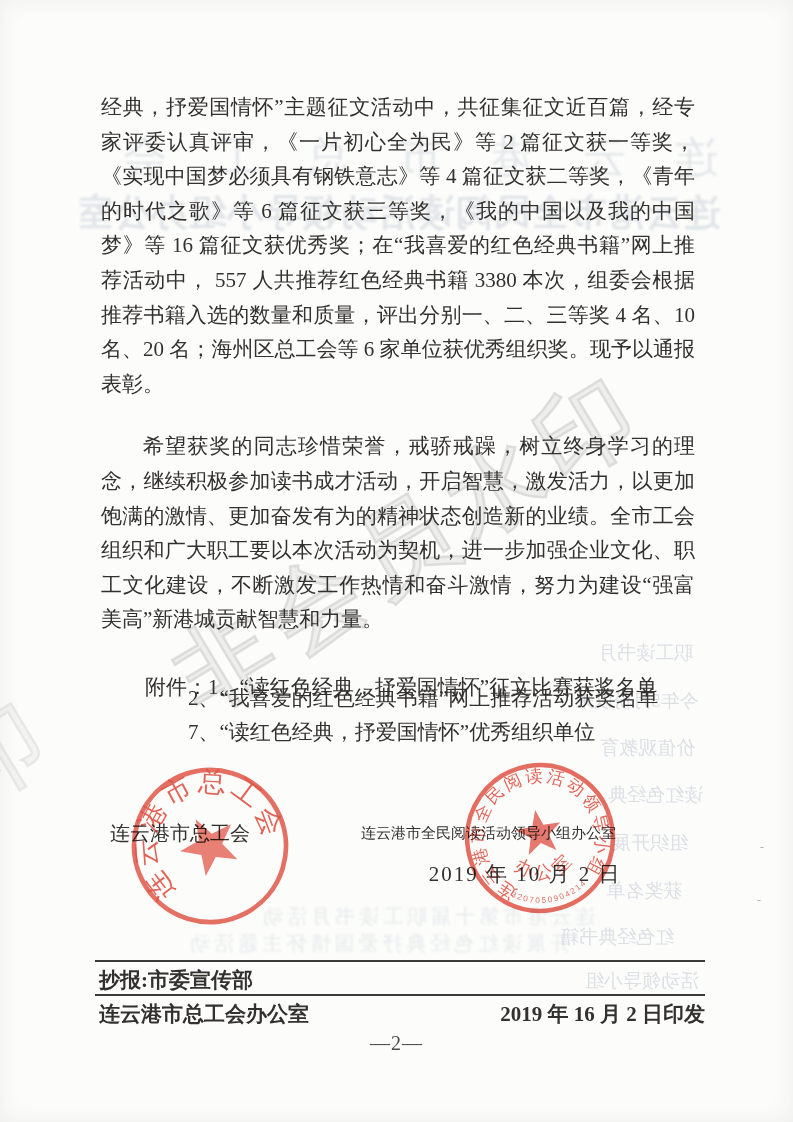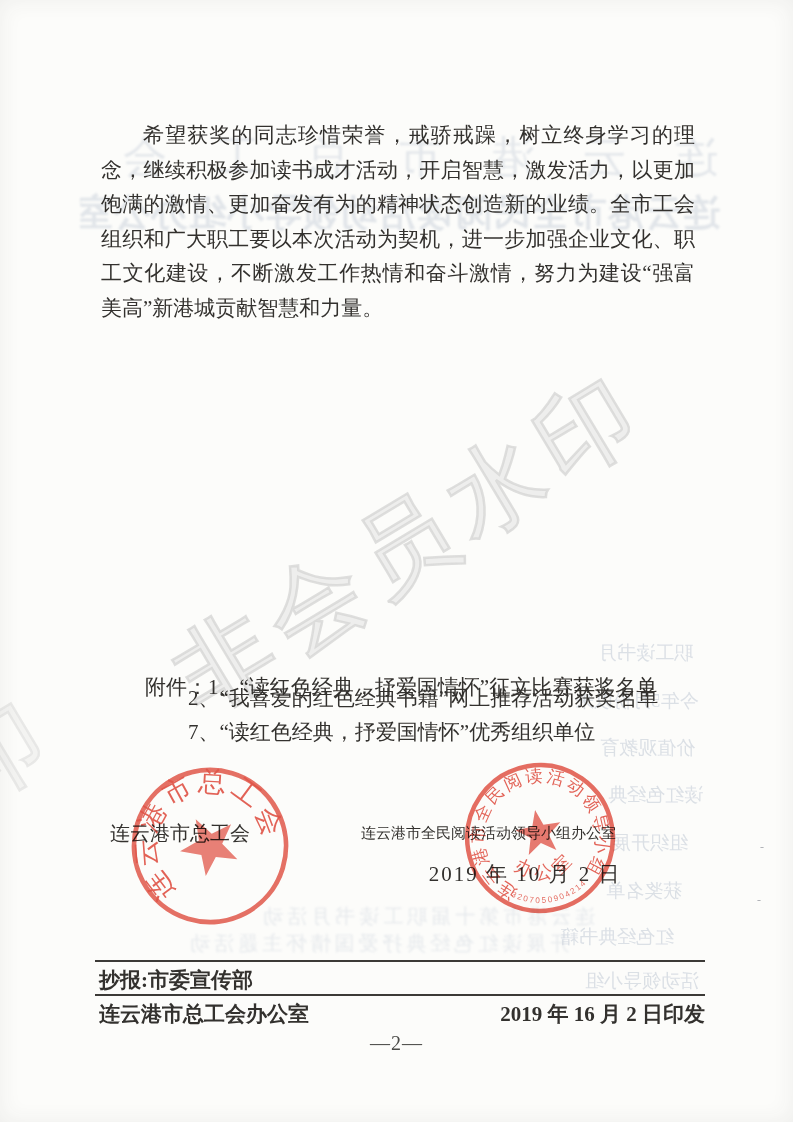--- a/index.html
+++ b/index.html
@@ -68,20 +68,21 @@
   <div>
     <span class="wm-char" style="left:178px; top:598px;">非</span>
     <span class="wm-char" style="left:268px; top:540px;">会</span>
     <span class="wm-char" style="left:358px; top:482px;">员</span>
     <span class="wm-char" style="left:448px; top:424px;">水</span>
     <span class="wm-char" style="left:538px; top:366px;">印</span>
     <span class="wm-char" style="left:-52px; top:690px; opacity:.35;">印</span>
   </div>
 
   <div class="bodytext">
+    <div class="para1">经典，抒爱国情怀”主题征文活动中，共征集征文近百篇，经专家评委认真评审，《一片初心全为民》等 2 篇征文获一等奖，《实现中国梦必须具有钢铁意志》等 4 篇征文获二等奖，《青年的时代之歌》等 6 篇征文获三等奖，《我的中国以及我的中国梦》等 16 篇征文获优秀奖；在“我喜爱的红色经典书籍”网上推荐活动中， 557 人共推荐红色经典书籍 3380 本次，组委会根据推荐书籍入选的数量和质量，评出分别一、二、三等奖 4 名、10 名、20 名；海州区总工会等 6 家单位获优秀组织奖。现予以通报表彰。</div>
     <div class="para2">希望获奖的同志珍惜荣誉，戒骄戒躁，树立终身学习的理念，继续积极参加读书成才活动，开启智慧，激发活力，以更加饱满的激情、更加奋发有为的精神状态创造新的业绩。全市工会组织和广大职工要以本次活动为契机，进一步加强企业文化、职工文化建设，不断激发工作热情和奋斗激情，努力为建设“强富美高”新港城贡献智慧和力量。</div>
   </div>
 
   <div class="attach-line" style="left:145px; top:648px;margin-top:25px;">
     <span>附件：</span><span>1、“读红色经典，抒爱国情怀”征文比赛获奖名单</span>
   </div>
   <div class="attach-line" style="left:188px; top:684px;">
     <span>2、“我喜爱的红色经典书籍”网上推荐活动获奖名单</span>
   </div>
   <div class="attach-line" style="left:188px; top:718px;">

